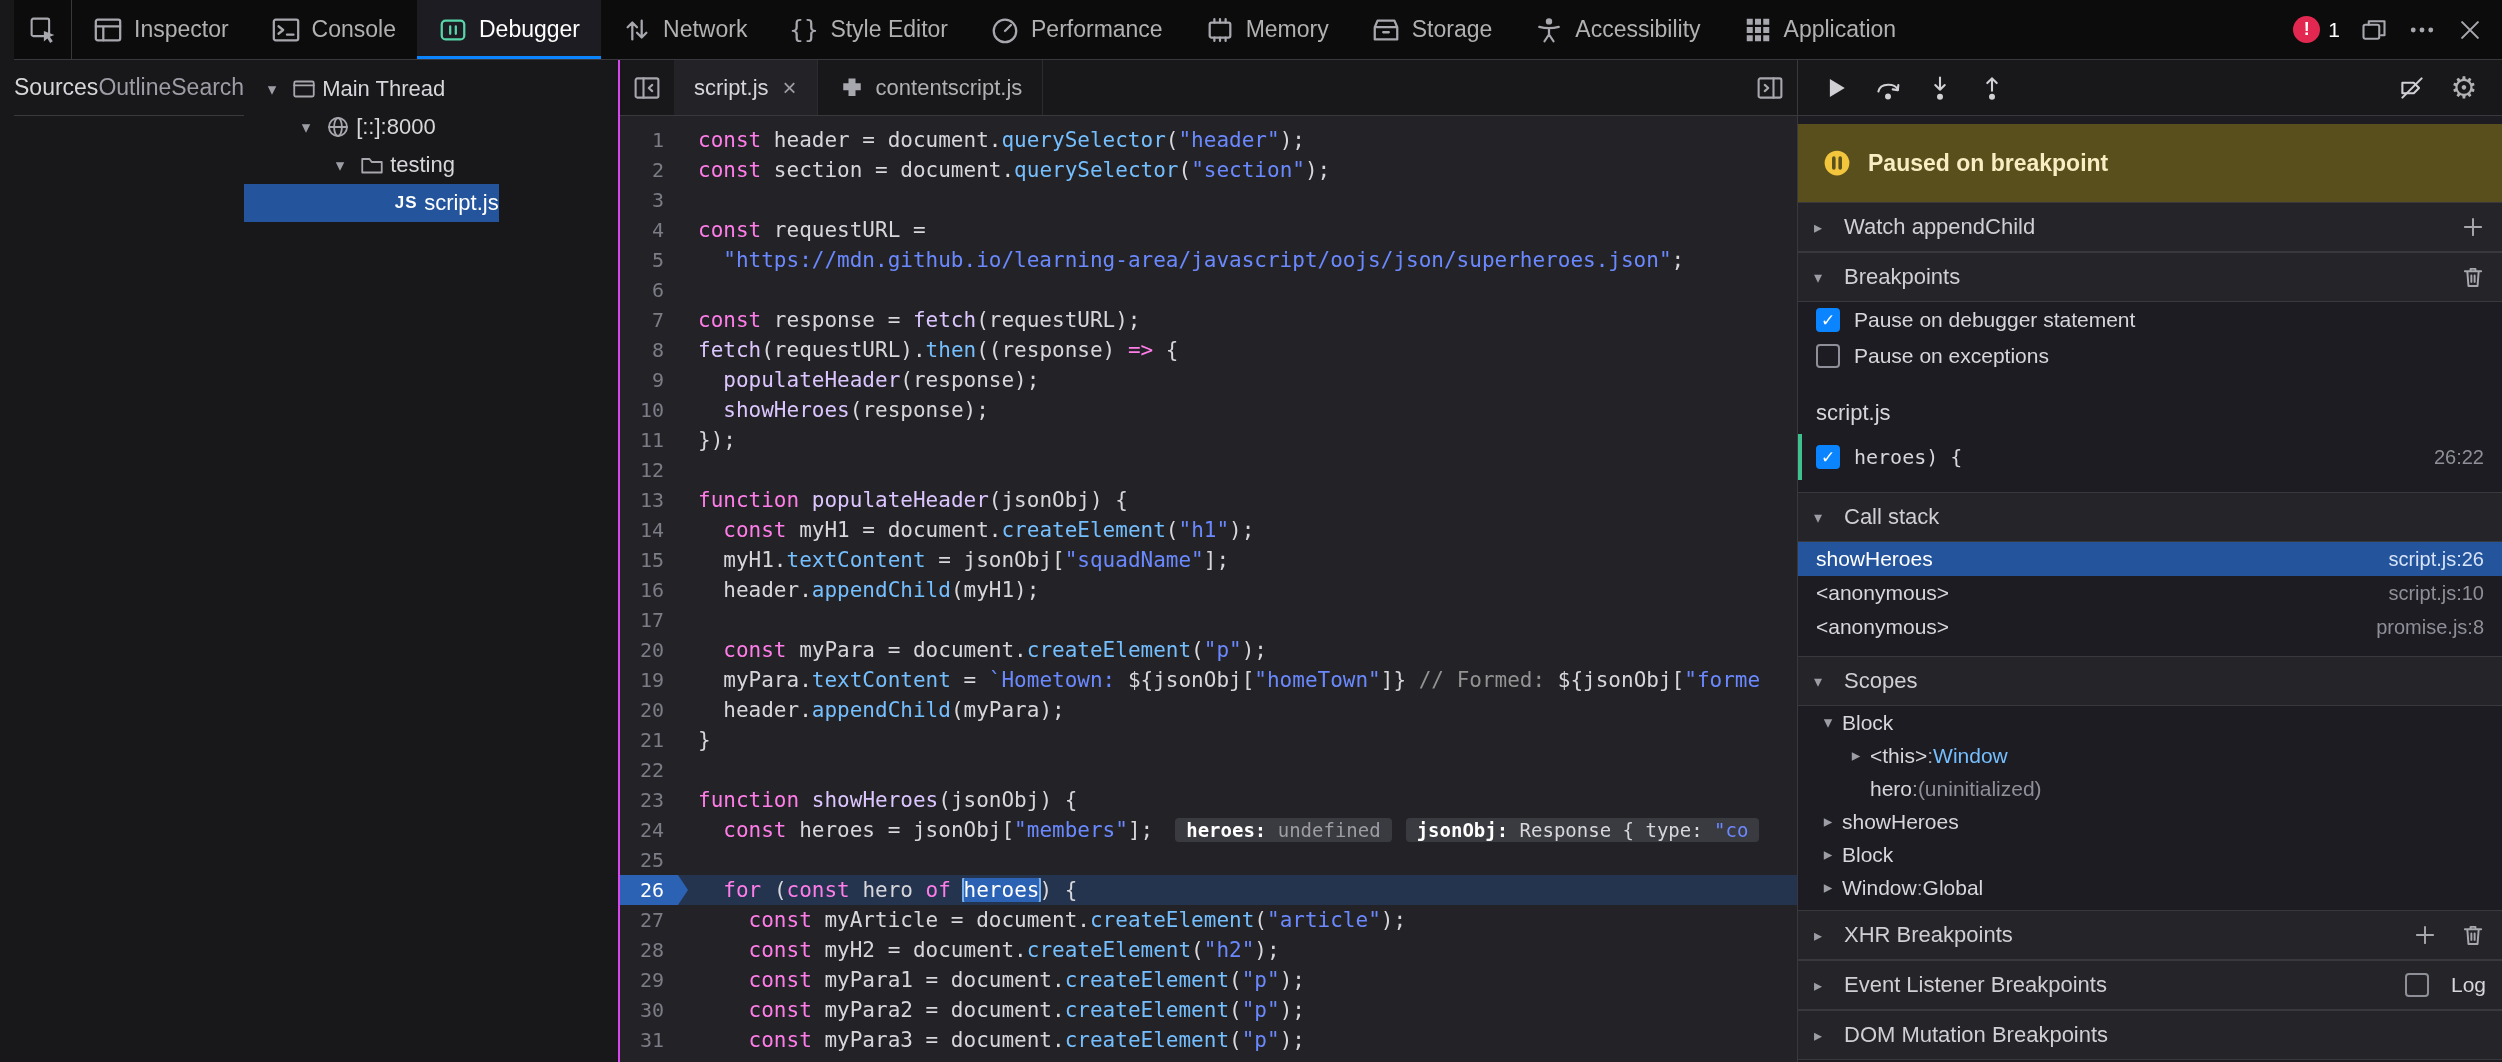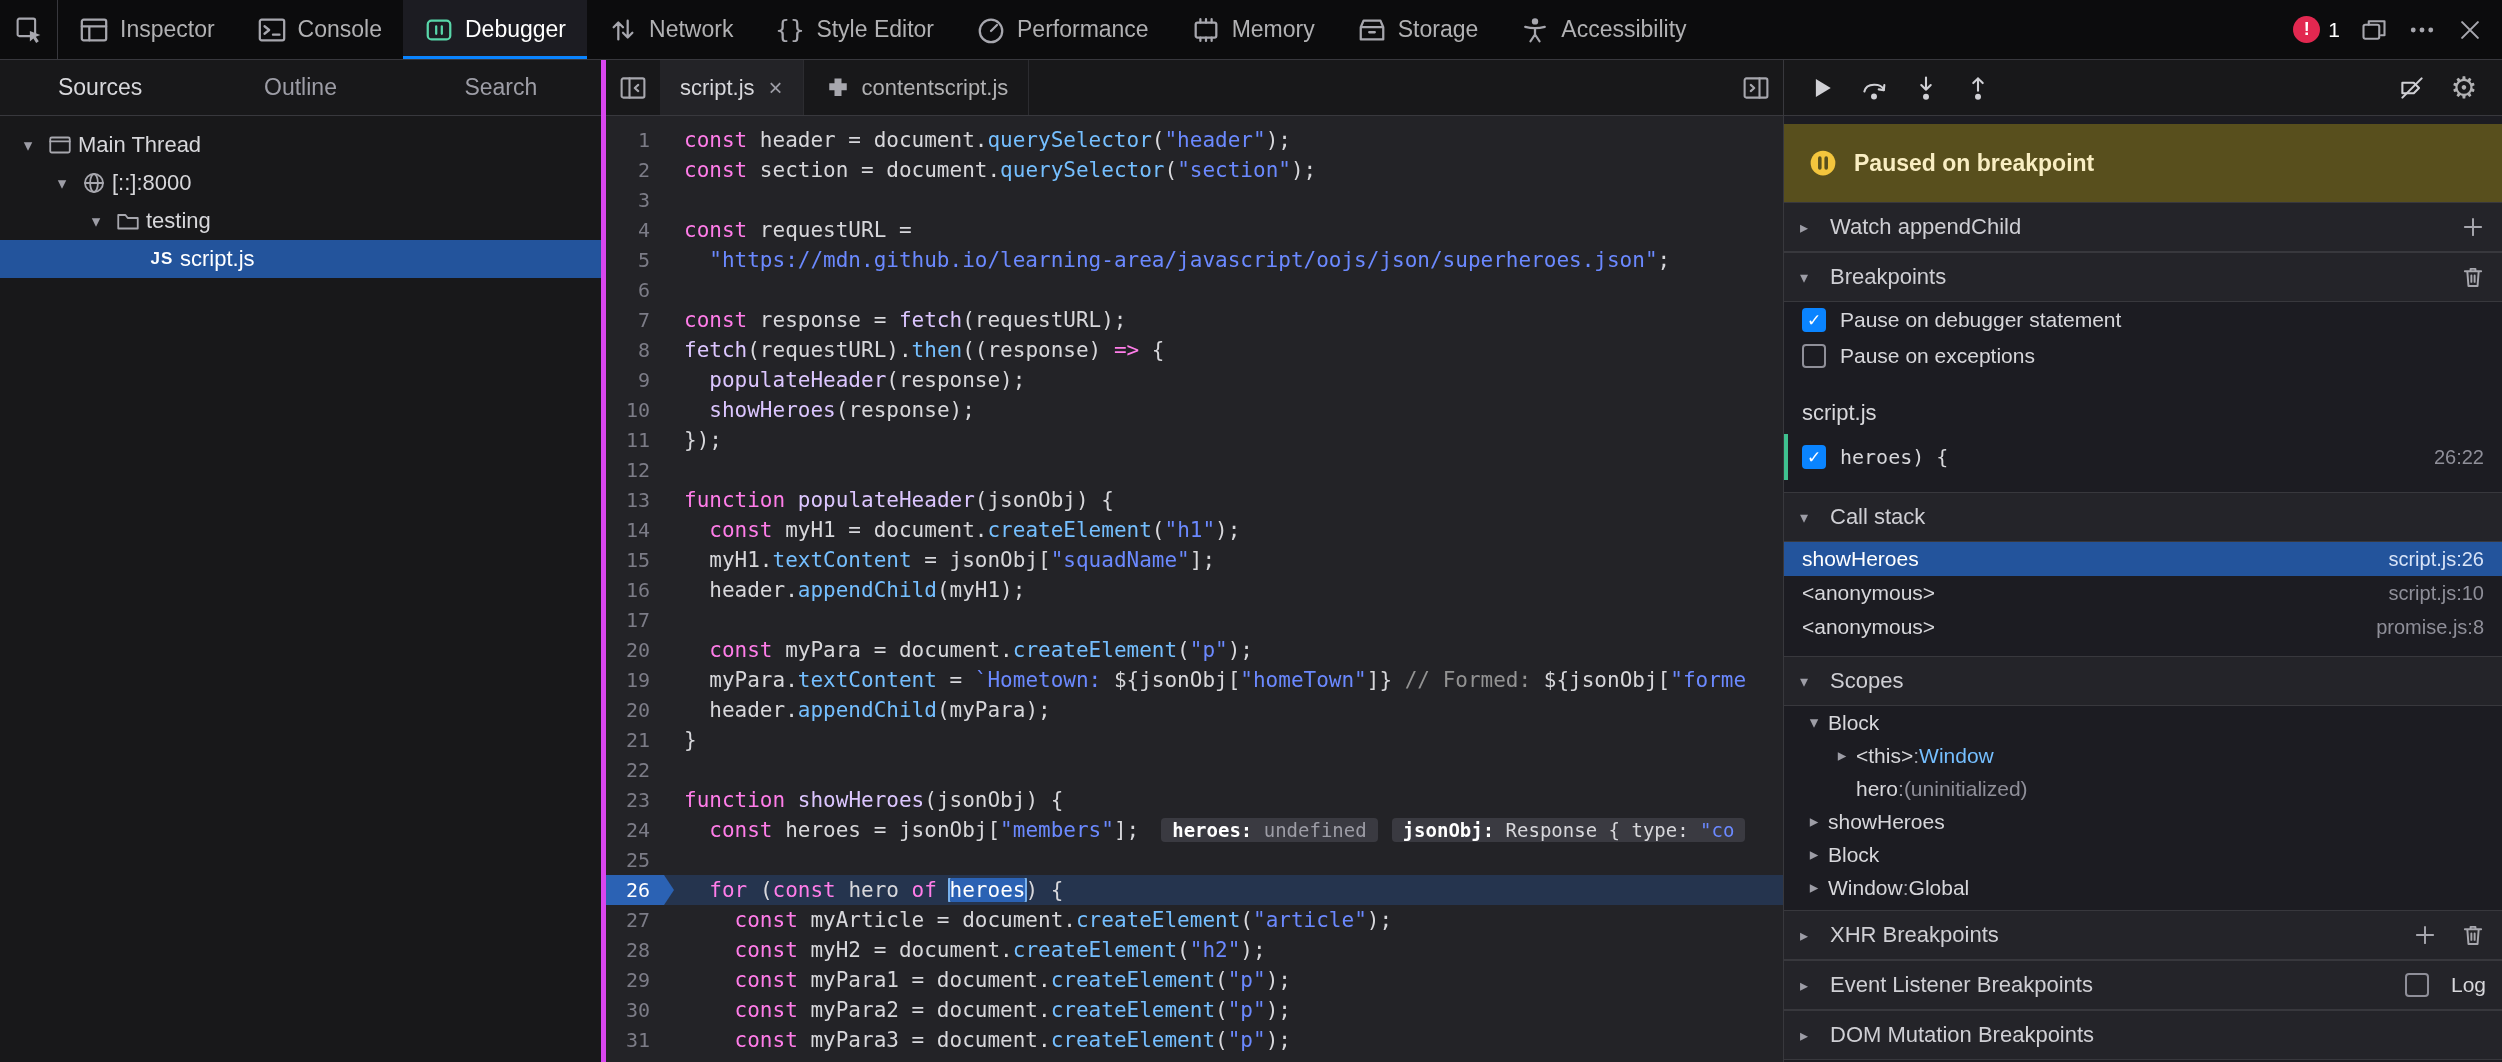--- a/index.html
+++ b/index.html
@@ -1,19 +1,19 @@
 <!DOCTYPE html>
 <html><head>
 <meta charset="utf-8">
 <style>
   *{margin:0;padding:0;box-sizing:border-box;}
   html,body{background:#000;}
   .devtools{width:2502px;height:1062px;background:#18181a;color:#b1b1b3;
     font-family:"Liberation Sans",sans-serif;display:flex;flex-direction:column;
-    overflow:hidden;position:relative;}
+    overflow:hidden;position:relative;padding-left:14px;}
 
   
   .icon{display:inline-flex;align-items:center;justify-content:center;}
   .sicon{width:28px;height:28px;stroke:#a7a7ae;fill:none;stroke-width:1.2;
     stroke-linecap:round;stroke-linejoin:round;}
   .sicon .f{fill:#a7a7ae;stroke:none;}
 
   
   .tabbar{height:60px;background:#0c0c0d;border-bottom:1px solid #38383d;
     display:flex;align-items:stretch;flex:none;}
@@ -29,22 +29,22 @@
   .tabbar-right{margin-left:auto;display:flex;align-items:center;gap:20px;padding-right:18px;}
   .err-wrap{display:flex;align-items:center;gap:8px;}
   .err-icon{width:27px;height:27px;border-radius:50%;background:#e22850;color:#fff;
     font-weight:bold;font-size:18px;display:flex;align-items:center;justify-content:center;}
   .err-count{color:#fff;font-size:21px;}
 
   
   .main{flex:1;display:flex;min-height:0;}
 
   
-  .sources-pane{width:606px;flex:none;border-right:5px solid #d946ef;display:flex;
-    flex-direction:column;background:#18181a;}
+  .sources-pane{width:606px;flex:none;border-right:2px solid #d946ef;display:flex;
+    flex-direction:row;background:#18181a;}
   .src-tabs{height:56px;border-bottom:1px solid #38383d;display:flex;flex:none;}
   .src-tab{flex:1;display:flex;align-items:center;justify-content:center;font-size:23px;color:#9d9da6;}
   .src-tab.active{color:#d7d7db;}
   .tree{padding-top:10px;}
   .tree-row{height:38px;display:flex;align-items:center;font-size:22px;color:#d7d7db;white-space:nowrap;}
   .tree-row.selected{background:#23549c;color:#fff;}
   .twisty{width:28px;text-align:center;color:#9d9da6;font-size:17px;flex:none;}
   .tree-icon{width:36px;display:flex;justify-content:center;flex:none;}
   .tree-icon .sicon{width:24px;height:24px;}
   .js-badge{font-size:17px;font-weight:bold;color:#fff;letter-spacing:1px;}
@@ -208,20 +208,28 @@
         </div>
         <div class="tab">
           <span class="icon">
             <svg class="sicon" viewBox="0 0 16 16">
               <circle class="f" cx="8" cy="3.4" r="1.7"></circle>
               <path d="M2.8 6.3c3.4 1 7 1 10.4 0M8 7.3v3.1M8 10.4L5.6 14M8 10.4l2.4 3.6"></path>
             </svg>
           </span>
           <span>Accessibility</span>
         </div>
+        <div class="tab">
+          <span class="icon">
+            <svg class="sicon" viewBox="0 0 16 16">
+              <path class="f" d="M2 2h3.2v3.2H2zM6.4 2h3.2v3.2H6.4zM10.8 2H14v3.2h-3.2zM2 6.4h3.2v3.2H2zM6.4 6.4h3.2v3.2H6.4zM10.8 6.4H14v3.2h-3.2zM2 10.8h3.2V14H2zM6.4 10.8h3.2V14H6.4zM10.8 10.8H14V14h-3.2z"></path>
+            </svg>
+          </span>
+          <span>Application</span>
+        </div>
       </nav>
     <div class="tabbar-right">
       <div class="err-wrap">
         <span class="err-icon">!</span>
         <span class="err-count">1</span>
       </div>
       <span class="icon" id="ic-dock">
           <svg class="sicon" viewBox="0 0 16 16">
             <rect x="2" y="5" width="9" height="8" rx="1"></rect>
             <path d="M5 5V3h9v8h-2"></path>

